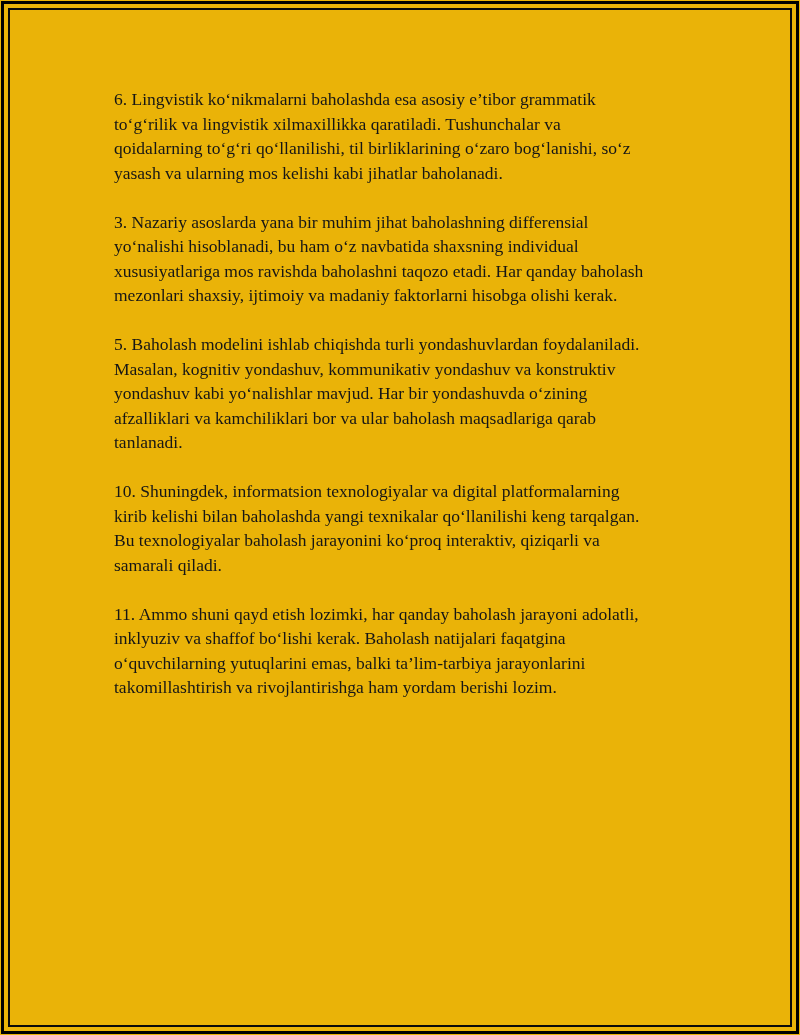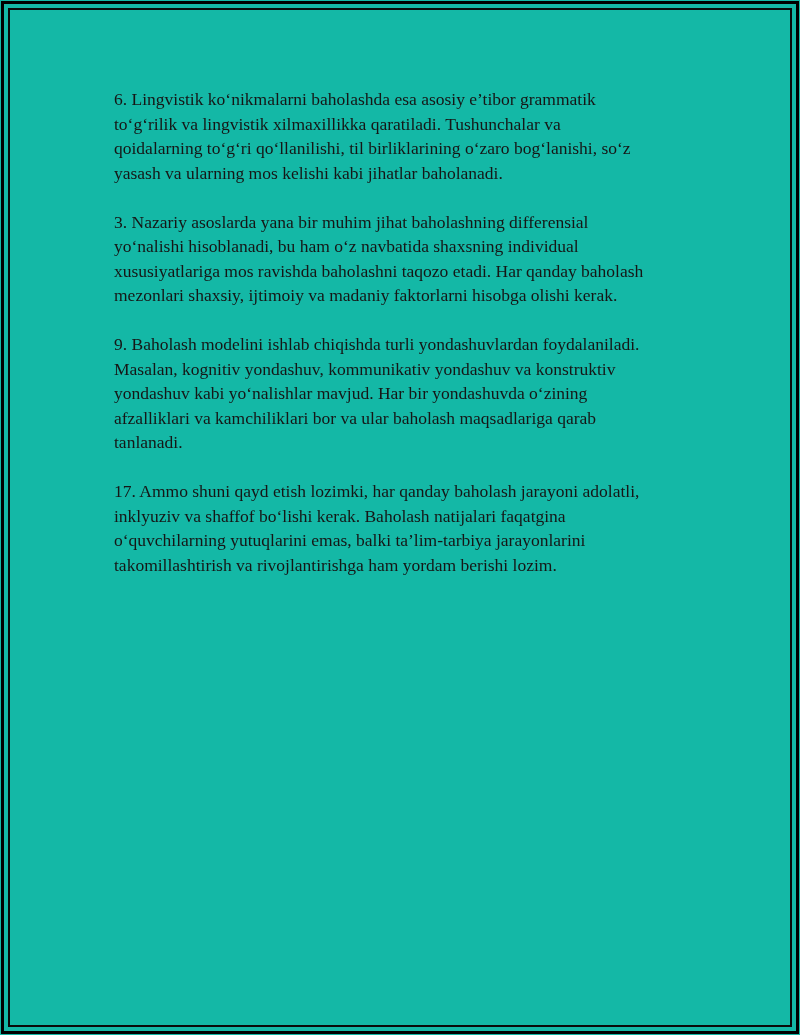--- a/index.html
+++ b/index.html
@@ -4,21 +4,21 @@
 <style>
   html, body {
     margin: 0;
     padding: 0;
     background: #ffffff;
   }
   .page {
     position: relative;
     width: 800px;
     height: 1035px;
-    background: #14b8a6;
+    background: #eab308;
     overflow: hidden;
     font-family: "Liberation Serif", "DejaVu Serif", serif;
   }
   
   .frame-outer {
     position: absolute;
     inset: 1px;
     border: 3px solid #000000;
     pointer-events: none;
   }
@@ -56,23 +56,27 @@
 
   <div class="text-block">
     <p>6. Lingvistik koʻnikmalarni baholashda esa asosiy e’tibor grammatik
 toʻgʻrilik va lingvistik xilmaxillikka qaratiladi. Tushunchalar va
 qoidalarning toʻgʻri qoʻllanilishi, til birliklarining oʻzaro bogʻlanishi, soʻz
 yasash va ularning mos kelishi kabi jihatlar baholanadi.</p>
     <p>3. Nazariy asoslarda yana bir muhim jihat baholashning differensial
 yoʻnalishi hisoblanadi, bu ham oʻz navbatida shaxsning individual
 xususiyatlariga mos ravishda baholashni taqozo etadi. Har qanday baholash
 mezonlari shaxsiy, ijtimoiy va madaniy faktorlarni hisobga olishi kerak.</p>
-    <p>9. Baholash modelini ishlab chiqishda turli yondashuvlardan foydalaniladi.
+    <p>5. Baholash modelini ishlab chiqishda turli yondashuvlardan foydalaniladi.
 Masalan, kognitiv yondashuv, kommunikativ yondashuv va konstruktiv
 yondashuv kabi yoʻnalishlar mavjud. Har bir yondashuvda oʻzining
 afzalliklari va kamchiliklari bor va ular baholash maqsadlariga qarab
 tanlanadi.</p>
-    <p>17. Ammo shuni qayd etish lozimki, har qanday baholash jarayoni adolatli,
+    <p>10. Shuningdek, informatsion texnologiyalar va digital platformalarning
+kirib kelishi bilan baholashda yangi texnikalar qoʻllanilishi keng tarqalgan.
+Bu texnologiyalar baholash jarayonini koʻproq interaktiv, qiziqarli va
+samarali qiladi.</p>
+    <p>11. Ammo shuni qayd etish lozimki, har qanday baholash jarayoni adolatli,
 inklyuziv va shaffof boʻlishi kerak. Baholash natijalari faqatgina
 oʻquvchilarning yutuqlarini emas, balki ta’lim-tarbiya jarayonlarini
 takomillashtirish va rivojlantirishga ham yordam berishi lozim.</p>
   </div>
 </div>
 
 </body></html>

